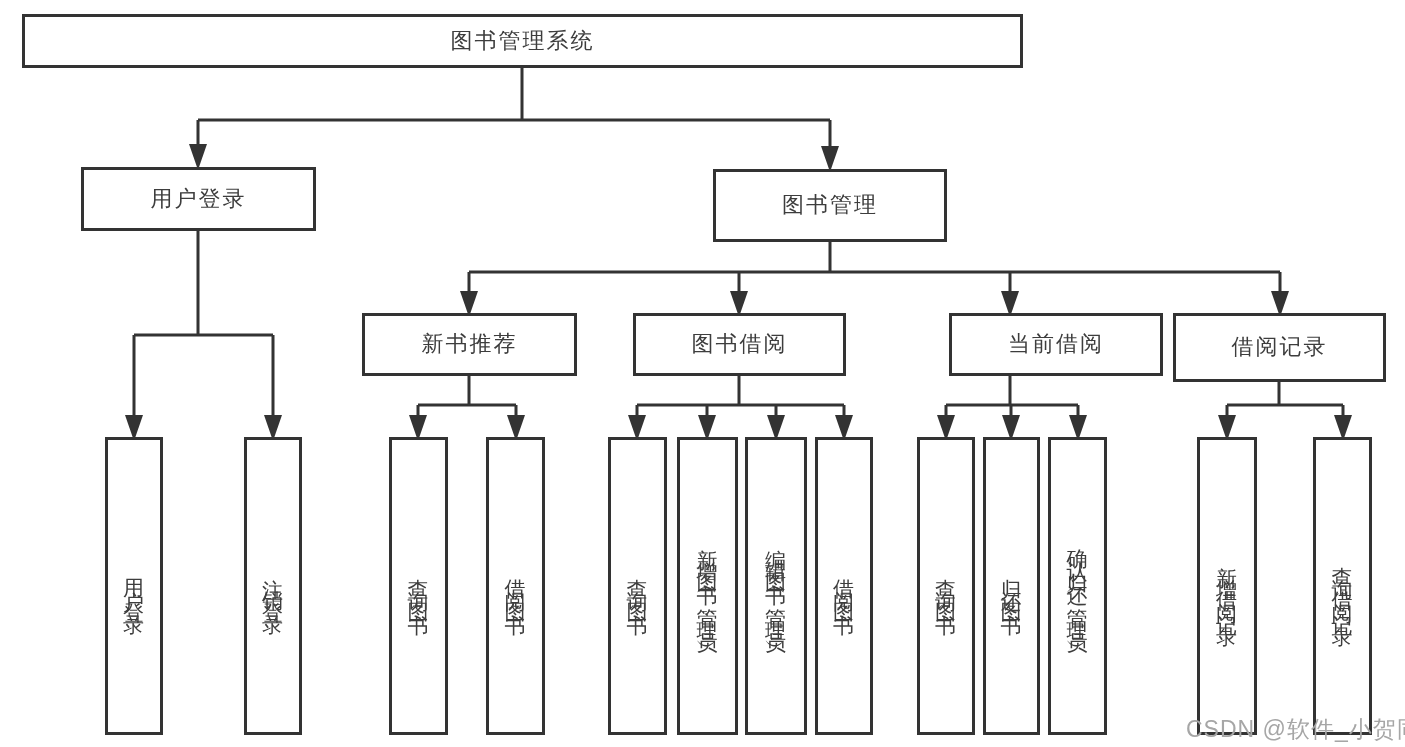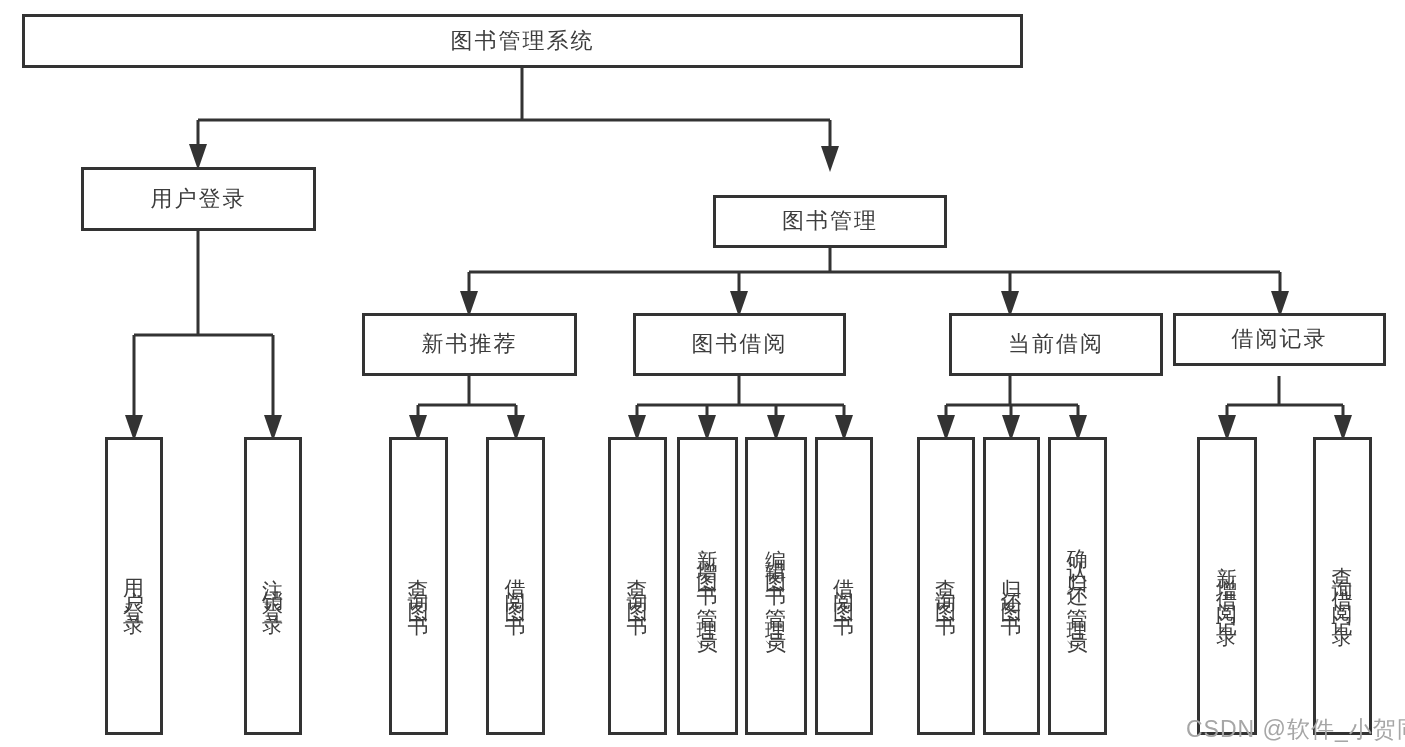--- a/index.html
+++ b/index.html
@@ -99,26 +99,26 @@
     <g>
       <path d="M1279 376 V405 M1227 405 H1343 M1227 405 V416 M1343 405 V416"></path>
       <polygon fill="#333333" stroke="none" points="1218,415 1236,415 1227,441"></polygon>
       <polygon fill="#333333" stroke="none" points="1334,415 1352,415 1343,441"></polygon>
     </g>
   </svg>
 
   <div class="box" style="left:22px; top:14px; width:1001px; height:54px;">图书管理系统</div>
 
   <div class="box" style="left:81px; top:167px; width:235px; height:64px;">用户登录</div>
-  <div class="box" style="left:713px; top:169px; width:234px; height:53px;margin-top:26px;">图书管理</div>
+  <div class="box" style="left:713px; top:169px; width:234px; height:73px;">图书管理</div>
 
   <div class="box" style="left:633px; top:313px; width:213px; height:63px;">图书借阅</div>
   <div class="box" style="left:362px; top:313px; width:215px; height:63px;">新书推荐</div>
   <div class="box" style="left:903px; top:313px; width:214px; height:63px;margin-left:46px;">当前借阅</div>
-  <div class="box" style="left:1173px; top:313px; width:213px; height:53px;">借阅记录</div>
+  <div class="box" style="left:1173px; top:313px; width:213px; height:69px;">借阅记录</div>
 
   <div class="box v" style="left:105px; top:437px; width:58px; height:298px;">用户登录</div>
   <div class="box v" style="left:244px; top:437px; width:58px; height:298px;">注销登录</div>
 
   <div class="box v" style="left:389px; top:437px; width:59px; height:298px;">查询图书</div>
   <div class="box v" style="left:486px; top:437px; width:59px; height:298px;">借阅图书</div>
 
   <div class="box v" style="left:608px; top:437px; width:59px; height:298px;">查询图书</div>
   <div class="box v" style="left:677px; top:437px; width:61px; height:298px;">新增图书（管理员）</div>
   <div class="box v" style="left:745px; top:437px; width:62px; height:298px;">编辑图书（管理员）</div>

